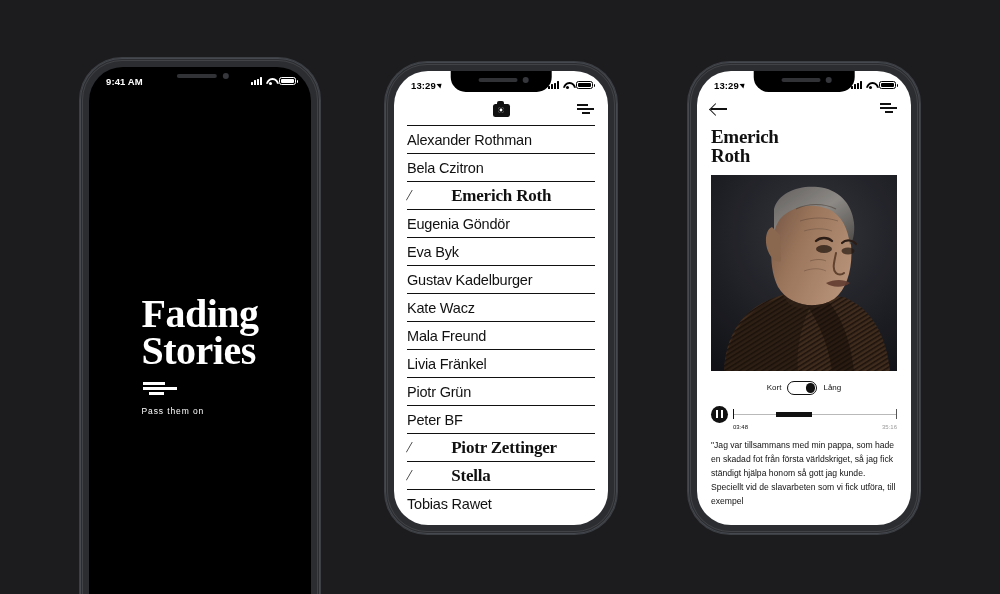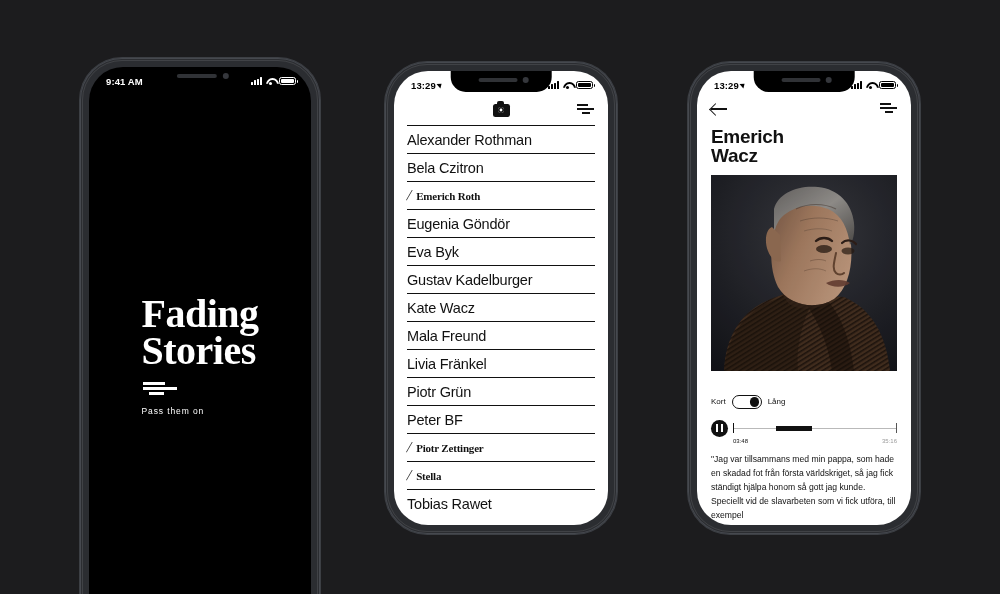--- a/index.html
+++ b/index.html
@@ -87,39 +87,39 @@
   .filter-icon i:nth-child(2){ width: 17px; }
   .filter-icon i:nth-child(3){ width: 8px; margin-left: 5px; }
 
   .namelist { padding: 0 13px; }
   .name-row { display: flex; align-items: center; gap: 5px; height: 28px;
               border-top: 1.2px solid #111; }
   .name-row:first-child { border-top: 1.4px solid #111; }
   .name-row .slash { font-family: "Liberation Serif", serif; font-size: 15px;
                      color: #111; transform: skewX(-14deg); font-weight: 300; }
   .nm { font-size: 14.5px; color: #111; letter-spacing: -.2px; }
-  .nm.hl { font-family: "Liberation Serif", serif; font-weight: bold; font-size: 11px; }
+  .nm.hl { font-family: "Liberation Serif", serif; font-weight: bold; font-size: 17px; margin-left: 35px; }
 
   
   .detail { padding: 0 14px; height: 100%; }
   .detbar { display: flex; align-items: center; justify-content: space-between; height: 28px; }
   .back-arrow { width: 16px; height: 12px; position: relative; }
   .back-arrow::before { content:""; position:absolute; top:5px; left:0; width:16px; height:1.8px; background:#111; }
   .back-arrow::after { content:""; position:absolute; top:2.2px; left:0; width:8px; height:8px;
       border-left:1.8px solid #111; border-bottom:1.8px solid #111; transform: rotate(45deg); }
-  .det-title { font-family: Liberation Sans, sans-serif; font-weight: bold; font-size: 19px;
+  .det-title { font-family: Liberation Serif, serif; font-weight: bold; font-size: 19px;
                line-height: 1.02; color: #111; margin-top: 4px; letter-spacing: -.3px; }
   .det-meta { font-size: 7.5px; color: #111; line-height: 1.5; margin-top: 7px; font-weight: 500; }
 
   .portrait { margin-top: 9px; width: 100%; height: 196px; position: relative;
               overflow: hidden; background: #14151a; }
   .portrait svg { display:block; width:100%; height:100%; }
 
-  .toggle-row { display: flex; align-items: center; 
-                gap: 6px; margin-top: 24px; font-size: 8px; color: #111; font-weight: 500; }
+  .toggle-row { display: flex; align-items: center; justify-content: center;
+                gap: 6px; margin-top: 10px; font-size: 8px; color: #111; font-weight: 500; }
   .switch { width: 30px; height: 14px; border: 1.4px solid #111; border-radius: 8px;
             position: relative; background: #fff; }
   .switch .knob { position: absolute; top: 1.4px; right: 1.4px; width: 9.5px; height: 9.5px;
             border-radius: 50%; background: #111; }
 
   .player { margin-top: 11px; display: flex; align-items: center; gap: 5px; }
   .pausebtn { width: 17px; height: 17px; border-radius: 50%; background: #111;
               flex: 0 0 auto; position: relative; }
   .pausebtn::before, .pausebtn::after { content:""; position:absolute; top:4.5px; width:2px;
               height:8px; background:#fff; }
@@ -296,21 +296,21 @@
           <div class="back-arrow"></div>
           <div class="filter-icon" style="position:static;transform:none">
               <i></i>
               <i></i>
               <i></i>
             </div>
         </div>
 
         <div class="det-title">
           <div>Emerich</div>
-          <div>Wacz</div>
+          <div>Roth</div>
         </div>
 
 
         <div class="portrait">
           <svg viewBox="0 0 200 196" preserveAspectRatio="xMidYMid slice">
             <defs>
               <radialGradient id="bg" cx="55%" cy="30%" r="85%">
                 <stop offset="0%" stop-color="#3a3b42"></stop>
                 <stop offset="60%" stop-color="#222329"></stop>
                 <stop offset="100%" stop-color="#131419"></stop>

